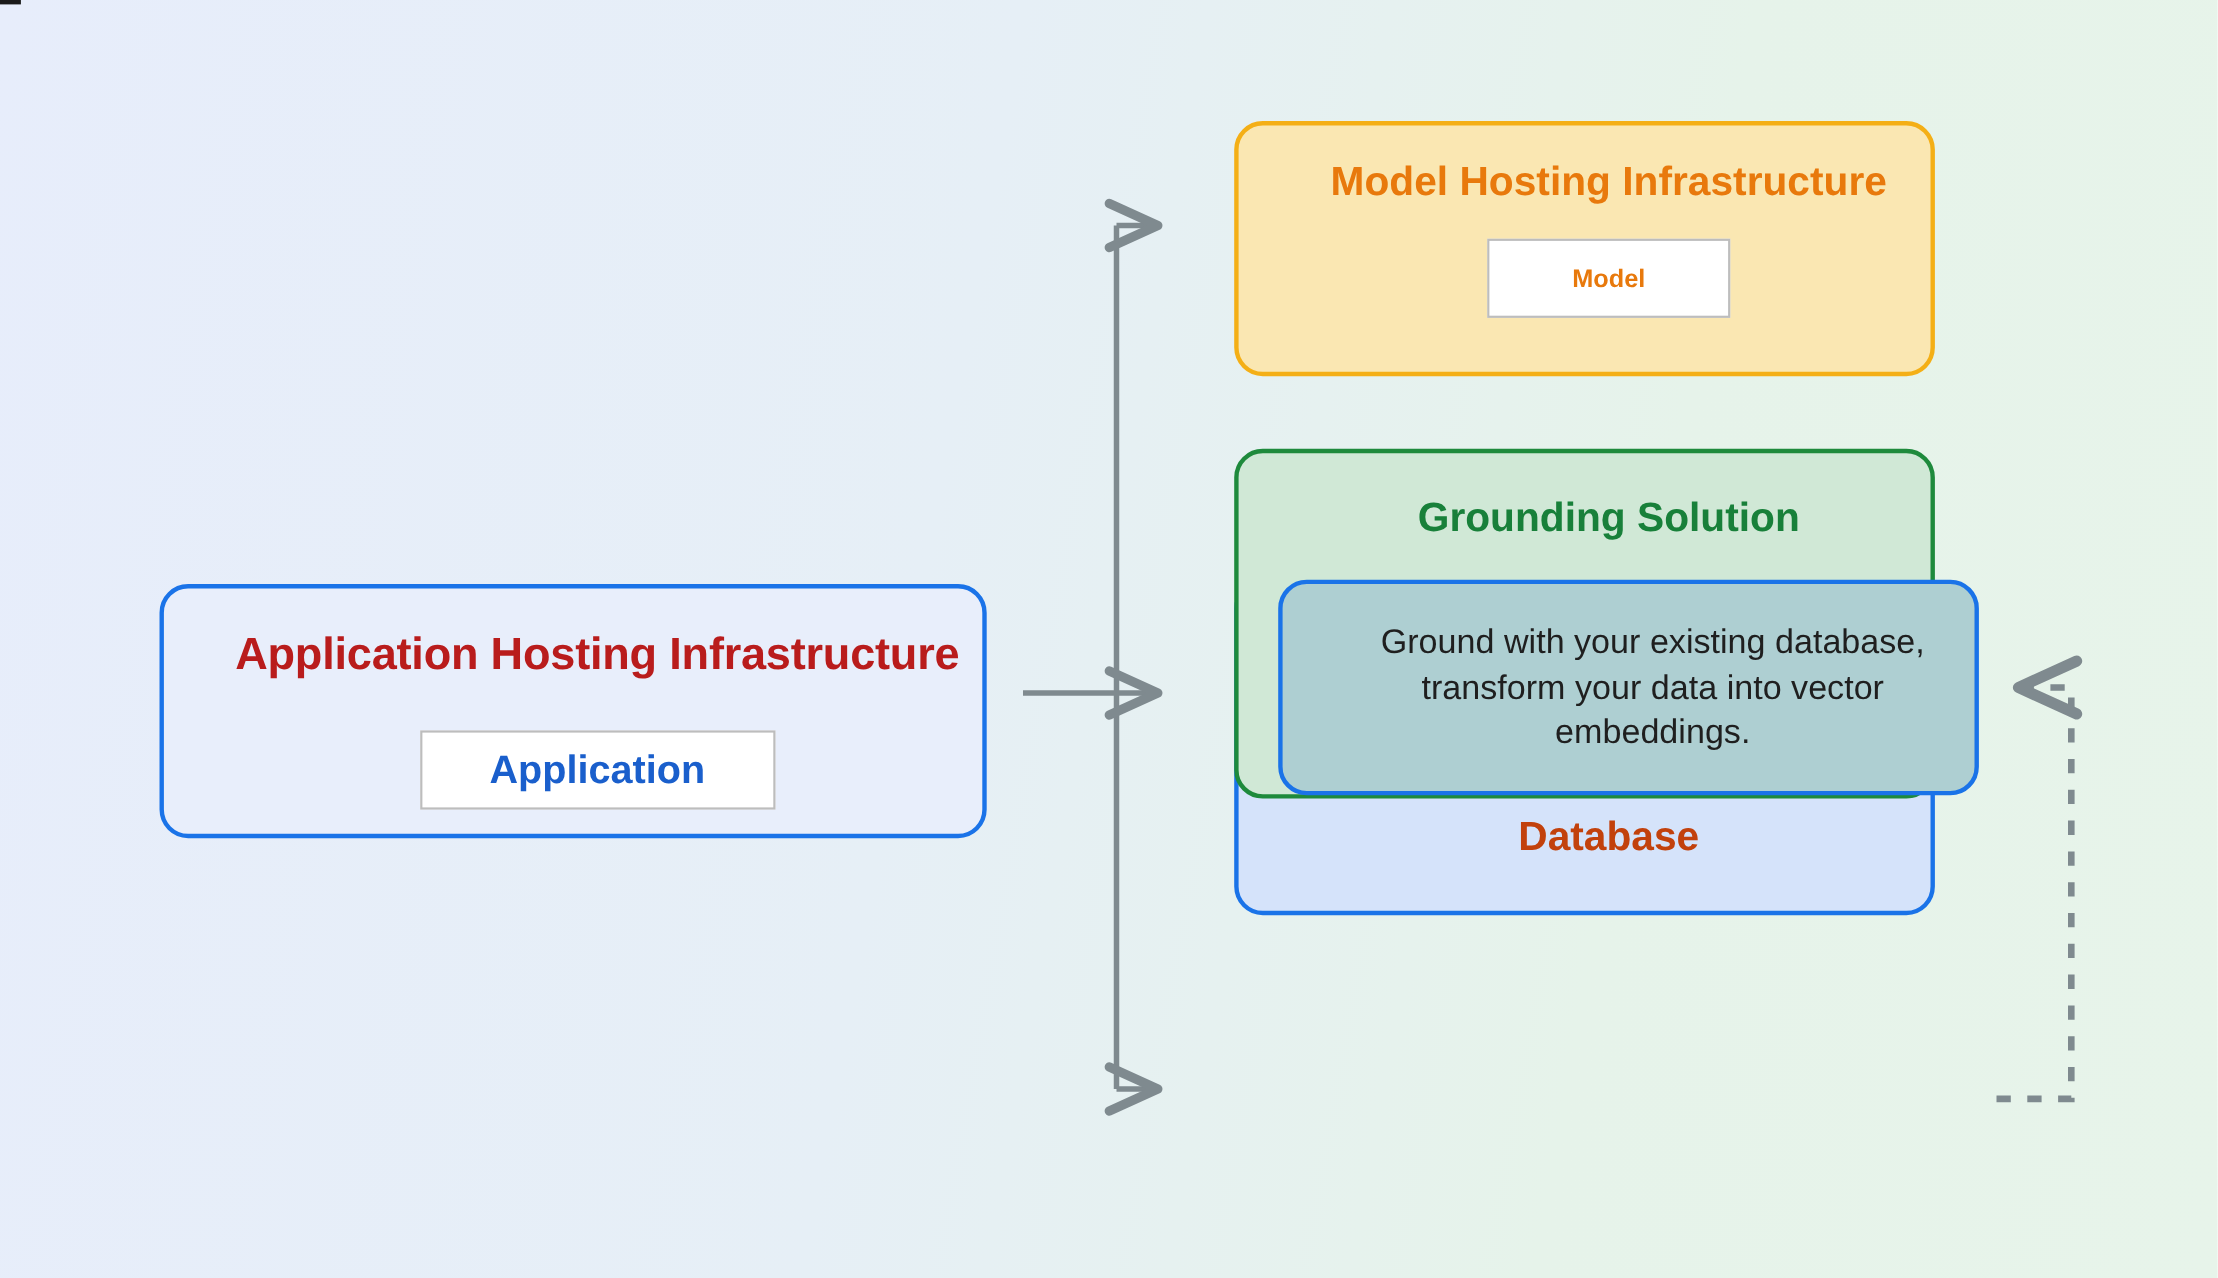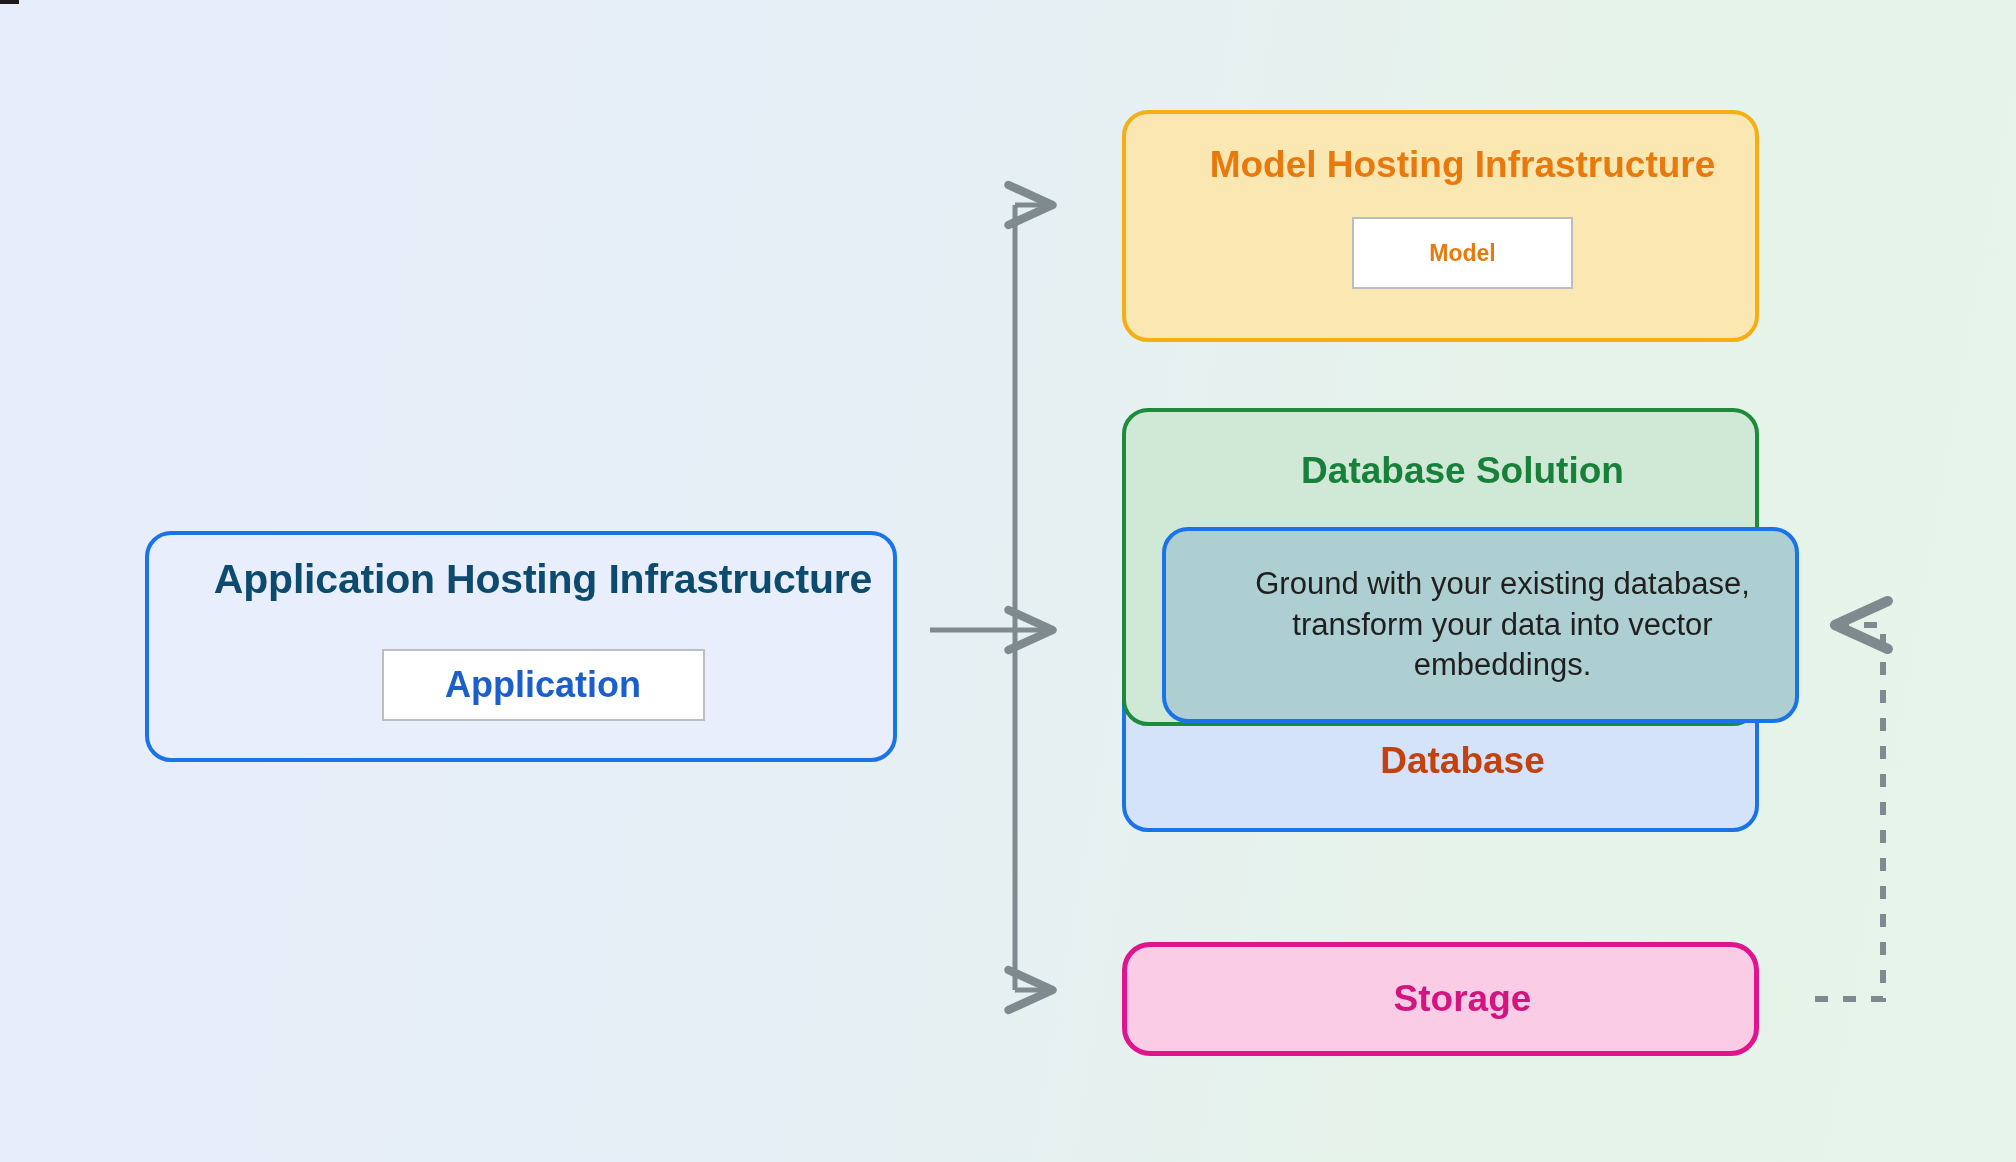--- a/index.html
+++ b/index.html
@@ -43,24 +43,24 @@
   .app-host {
     left: 145px;
     top: 531px;
     width: 752px;
     height: 231px;
     background: #E8EEFB;
     border: 4px solid #1A73E8;
     border-radius: 26px;
   }
   .app-host-title {
-    margin-top: 21px;
+    margin-top: 36px;
     font-size: 41px;
     font-weight: bold;
-    color: #0c4a6e;
+    color: #b91c1c;
     letter-spacing: -0.2px;
     white-space: nowrap;
   }
   .inner-chip {
     margin-top: 46px;
     background: #FFFFFF;
     border: 2px solid #BDBDBD;
     display: flex;
     align-items: center;
     justify-content: center;
@@ -202,36 +202,33 @@
   </div>
 
   <div class="box model-host">
     <div class="model-host-title">Model Hosting Infrastructure</div>
     <div class="inner-chip model-chip">
       <span class="model-chip-label">Model</span>
     </div>
   </div>
 
   <div class="box grounding">
-    <div class="grounding-title">Database Solution</div>
+    <div class="grounding-title">Grounding Solution</div>
   </div>
 
   <div class="box database">
     <div class="database-title">Database</div>
   </div>
 
   <div class="box ground-inner">
     <div class="ground-inner-text">Ground with your existing database,
 transform your data into vector
 embeddings.</div>
   </div>
 
-  <div class="box storage">
-    <div class="storage-title">Storage</div>
-  </div>
 
   <svg class="connectors" width="2016" height="1162" viewBox="0 0 2016 1162">
     <defs>
       <marker id="arrow-right" markerWidth="12" markerHeight="12" refX="9.5" refY="5" orient="auto" markerUnits="strokeWidth">
         <path d="M 1.2 1 L 10 5 L 1.2 9" fill="none" stroke="#7F8A8F" stroke-width="1.7" stroke-linecap="round" stroke-linejoin="round"></path>
       </marker>
       <marker id="arrow-left" markerWidth="12" markerHeight="12" refX="9.5" refY="5" orient="auto" markerUnits="strokeWidth">
         <path d="M 1.2 1 L 10 5 L 1.2 9" fill="none" stroke="#7F8A8F" stroke-width="1.7" stroke-linecap="round" stroke-linejoin="round"></path>
       </marker>
     </defs>

